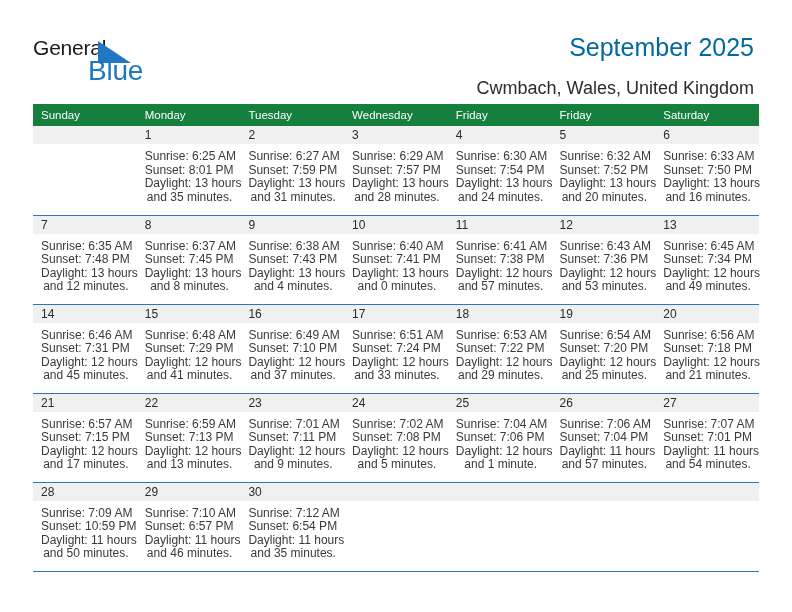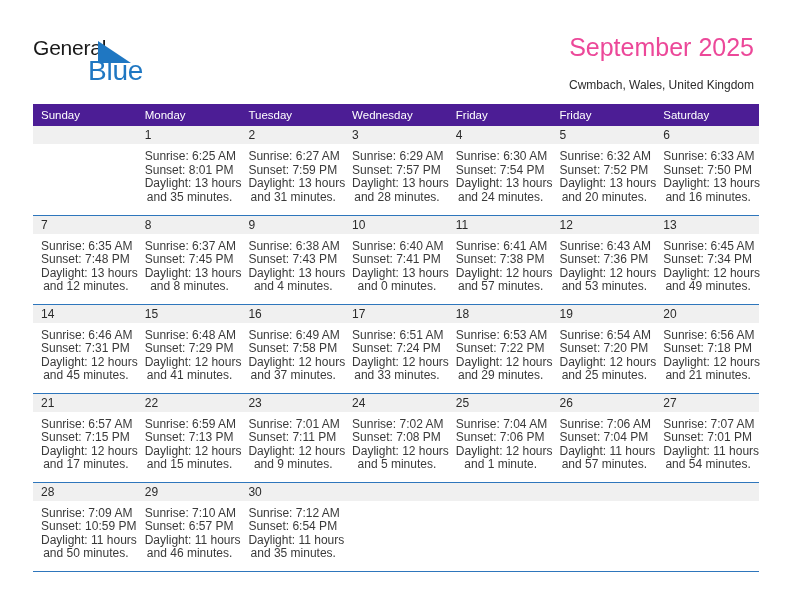--- a/index.html
+++ b/index.html
@@ -60,49 +60,49 @@
     top: 5px;
     width: 33px;
     height: 22px;
   }
 
   .title {
     position: absolute;
     right: 38px;
     top: 33px;
     font-size: 25px;
-    color: #ec4899;
+    color: #0369a1;
     font-weight: normal;
     text-align: left;
     white-space: nowrap;
   }
   .subtitle {
     position: absolute;
     right: 38px;
     top: 78px;
-    font-size: 12px;
+    font-size: 18px;
     color: #2b2b2b;
     text-align: center;
     white-space: nowrap;
   }
 
   
   .calendar {
     position: absolute;
     left: 33px;
     top: 104px;
     width: 726px;
   }
   .cal-table {
     width: 726px;
     border-collapse: collapse;
     table-layout: fixed;
   }
   .cal-table th {
-    background: #4c1d95;
+    background: #15803d;
     color: #ffffff;
     font-size: 11.5px;
     font-weight: normal;
     text-align: left;
     padding: 5px 0 5px 8px;
     height: 19px;
     box-sizing: border-box;
   }
   .cal-table td {
     vertical-align: top;
@@ -314,21 +314,21 @@
                 <div>Sunrise: 6:48 AM</div>
                 <div>Sunset: 7:29 PM</div>
                 <div>Daylight: 12 hours</div>
                 <div class="daylight-line2">and 41 minutes.</div>
               </div>
             </td>
             <td>
               <span class="daynum">16</span>
               <div class="cell-body">
                 <div>Sunrise: 6:49 AM</div>
-                <div>Sunset: 7:58 PM</div>
+                <div>Sunset: 7:10 PM</div>
                 <div>Daylight: 12 hours</div>
                 <div class="daylight-line2">and 37 minutes.</div>
               </div>
             </td>
             <td>
               <span class="daynum">17</span>
               <div class="cell-body">
                 <div>Sunrise: 6:51 AM</div>
                 <div>Sunset: 7:24 PM</div>
                 <div>Daylight: 12 hours</div>
@@ -372,21 +372,21 @@
                 <div>Daylight: 12 hours</div>
                 <div class="daylight-line2">and 17 minutes.</div>
               </div>
             </td>
             <td>
               <span class="daynum">22</span>
               <div class="cell-body">
                 <div>Sunrise: 6:59 AM</div>
                 <div>Sunset: 7:13 PM</div>
                 <div>Daylight: 12 hours</div>
-                <div class="daylight-line2">and 15 minutes.</div>
+                <div class="daylight-line2">and 13 minutes.</div>
               </div>
             </td>
             <td>
               <span class="daynum">23</span>
               <div class="cell-body">
                 <div>Sunrise: 7:01 AM</div>
                 <div>Sunset: 7:11 PM</div>
                 <div>Daylight: 12 hours</div>
                 <div class="daylight-line2">and 9 minutes.</div>
               </div>

